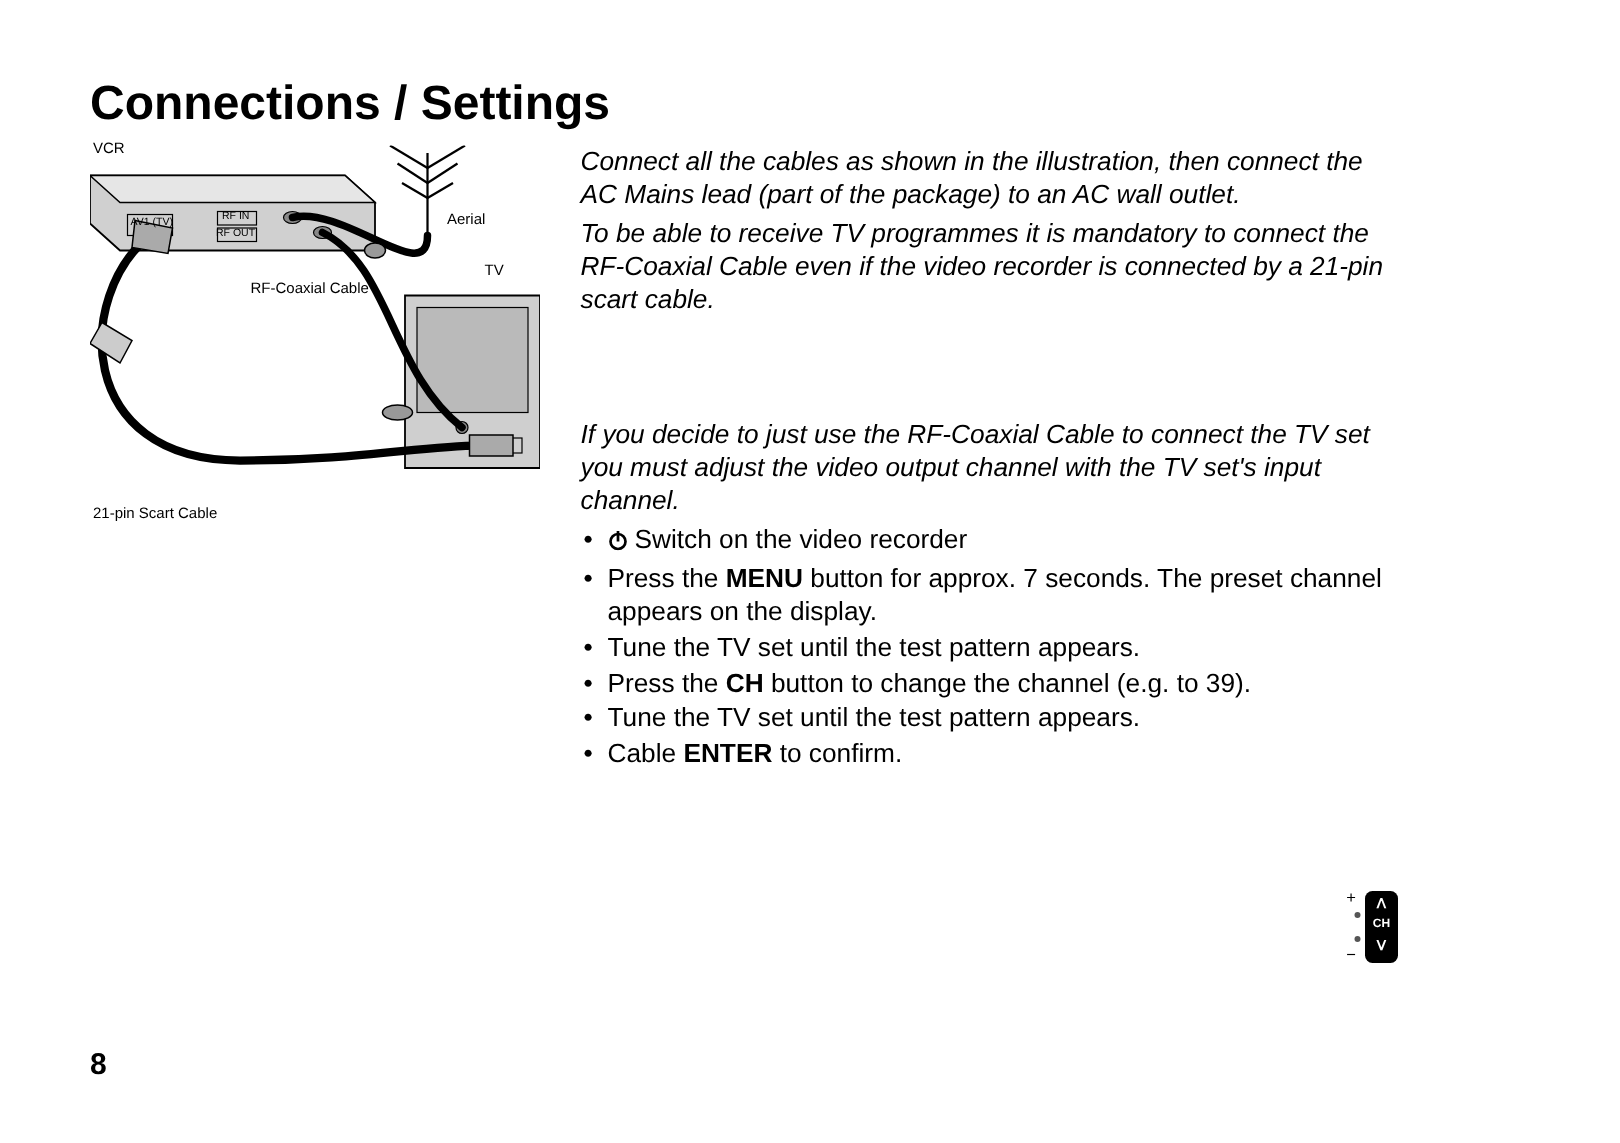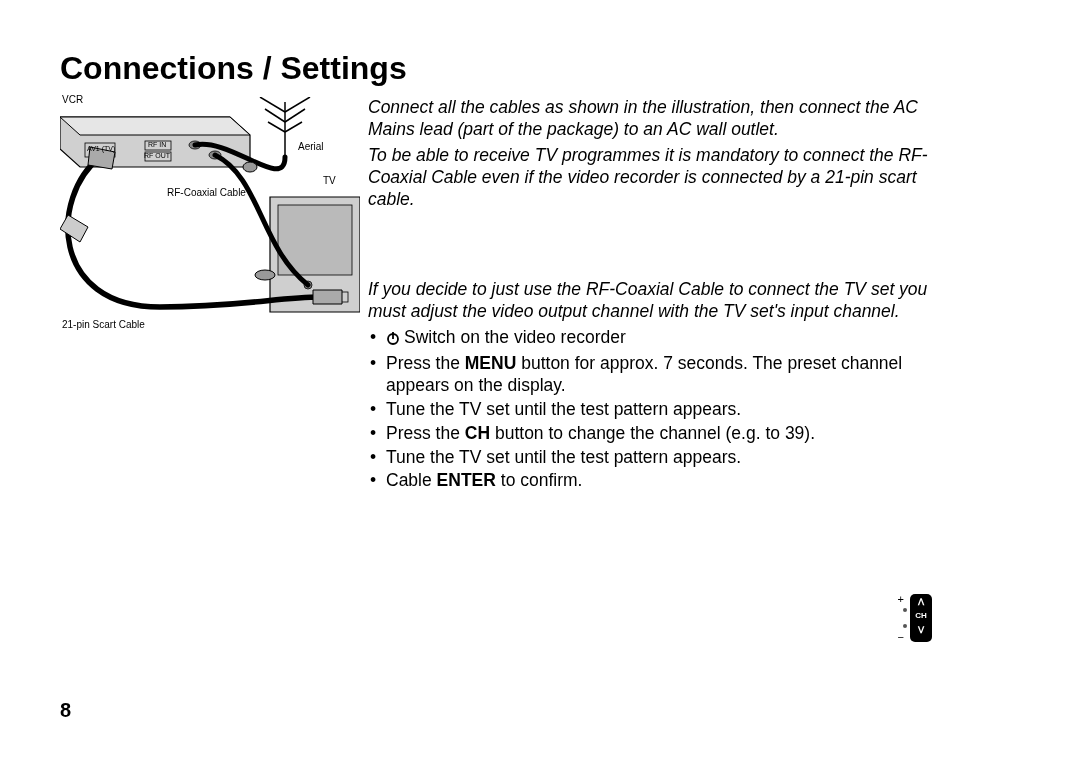--- a/index.html
+++ b/index.html
@@ -16,21 +16,21 @@
     box-sizing: border-box;
     padding: 50px 60px 40px 60px;
   }
   h1.title {
     font-size: 32px;
     font-weight: bold;
     margin: 0 0 10px 0;
   }
   .content {
     display: flex;
-    gap: 8px;
+    gap: 27px;
   }
   .figure {
     width: 300px;
     position: relative;
     flex-shrink: 0;
   }
   .figure svg {
     width: 300px;
     height: 250px;
   }
@@ -176,21 +176,21 @@
         <polygon points="30,50 55,55 52,72 28,68" fill="#aaa" stroke="#000" stroke-width="1"></polygon>
         <polygon points="253,193 282,193 282,207 253,207" fill="#aaa" stroke="#000" stroke-width="1"></polygon>
 
         <polygon points="8,118 28,130 20,145 0,132" fill="#ccc" stroke="#000" stroke-width="1"></polygon>
       </svg>
 
       <span class="fig-label" style="left:2px; top:-3px;">VCR</span>
       <span class="fig-label" style="left:238px; top:44px;">Aerial</span>
       <span class="fig-label" style="left:263px; top:78px;">TV</span>
       <span class="fig-label" style="left:75px; top:90px;margin-left:32px;">RF-Coaxial Cable</span>
-      <span class="fig-label" style="left:2px; top:222px;">21-pin Scart Cable</span>
+      <span class="fig-label" style="left:2px; top:240px;">21-pin Scart Cable</span>
       <span class="fig-label" style="left:27px; top:48px; font-size:7px;">AV1 (TV)</span>
       <span class="fig-label" style="left:88px; top:44px; font-size:7px;">RF IN</span>
       <span class="fig-label" style="left:84px; top:55px; font-size:7px;">RF OUT</span>
     </div>
 
     <div class="text-col">
       <p class="para">Connect all the cables as shown in the illustration, then connect the AC Mains lead (part of the package) to an AC wall outlet.</p>
       <p class="para">To be able to receive TV programmes it is mandatory to connect the RF-Coaxial Cable even if the video recorder is connected by a 21-pin scart cable.</p>
 
       <div class="spacer"></div>

